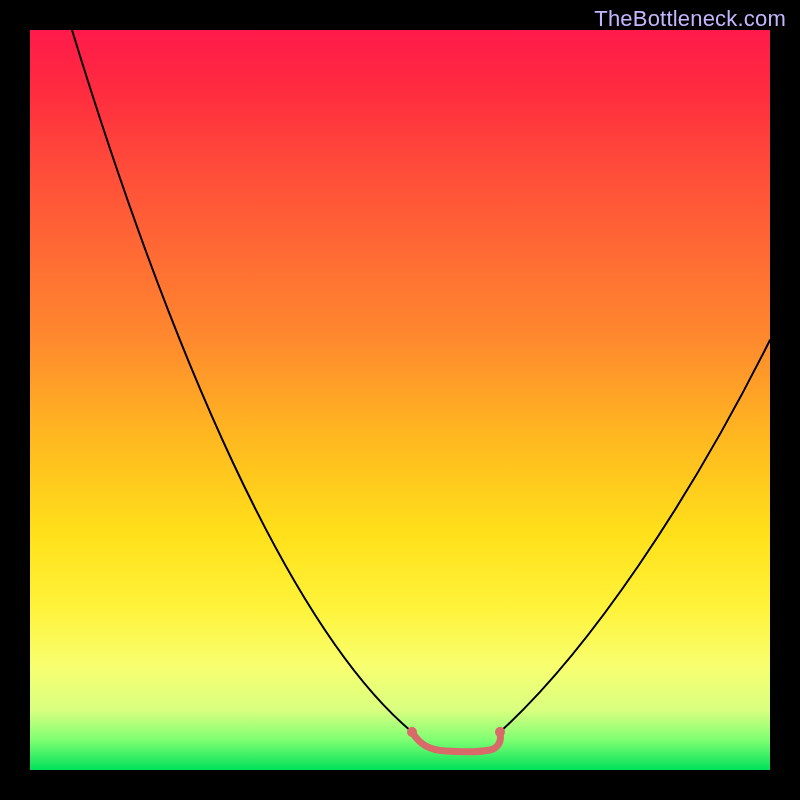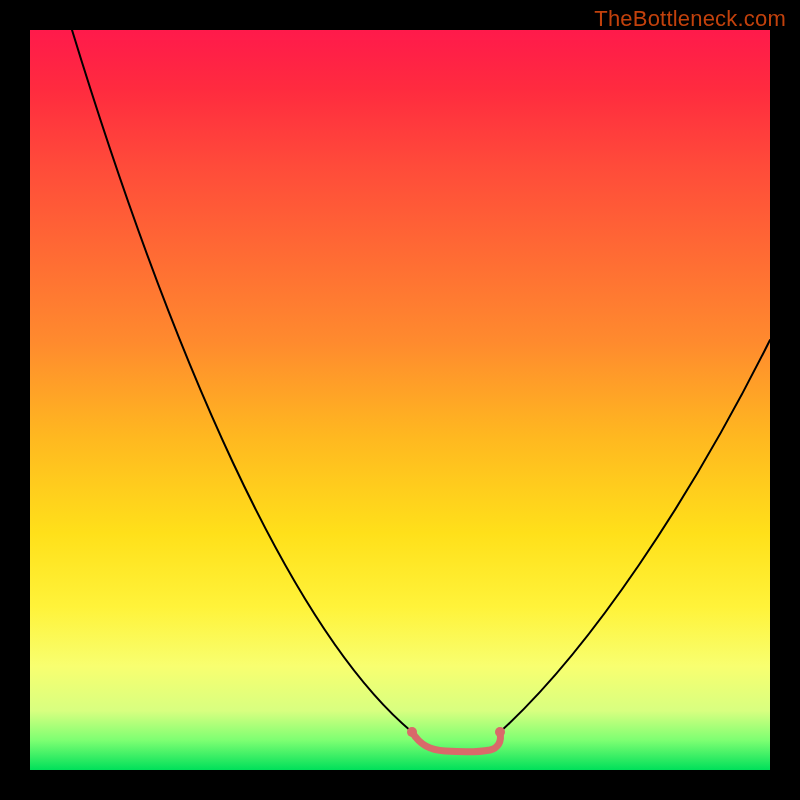--- a/index.html
+++ b/index.html
@@ -39,21 +39,21 @@
       #f8ff70 86%,
       #d8ff80 92%,
       #7dff72 96%,
       #00e05a 100%
     );
   }
   .watermark {
     position: absolute;
     top: 6px;
     right: 14px;
-    color: #c2410c;
+    color: #c4b5fd;
     font-size: 22px;
     font-weight: 500;
     letter-spacing: 0.2px;
     user-select: none;
   }
   svg.curves {
     position: absolute;
     top: 0;
     left: 0;
   }

